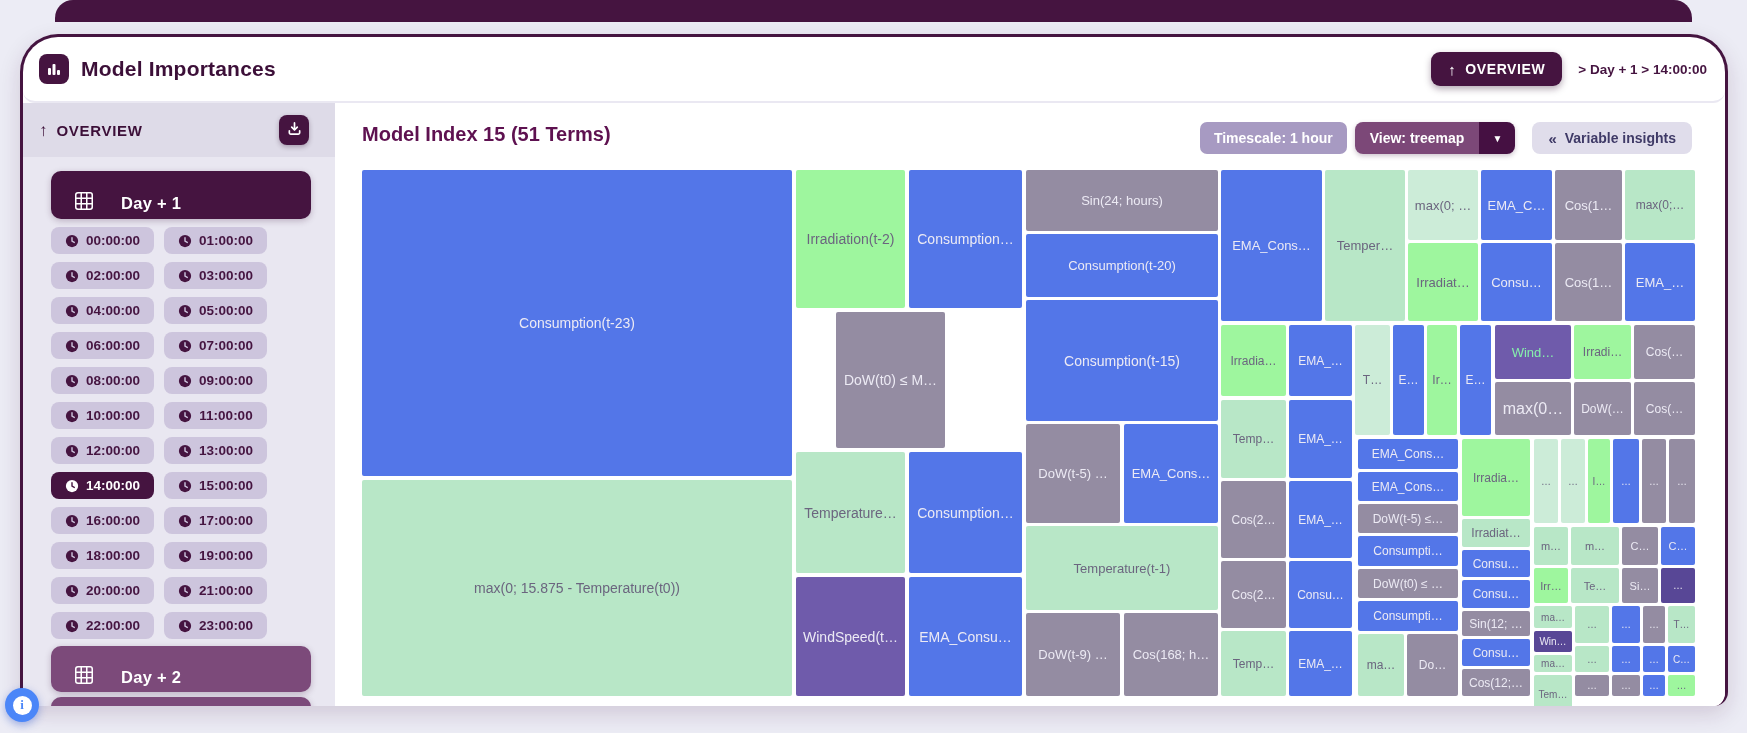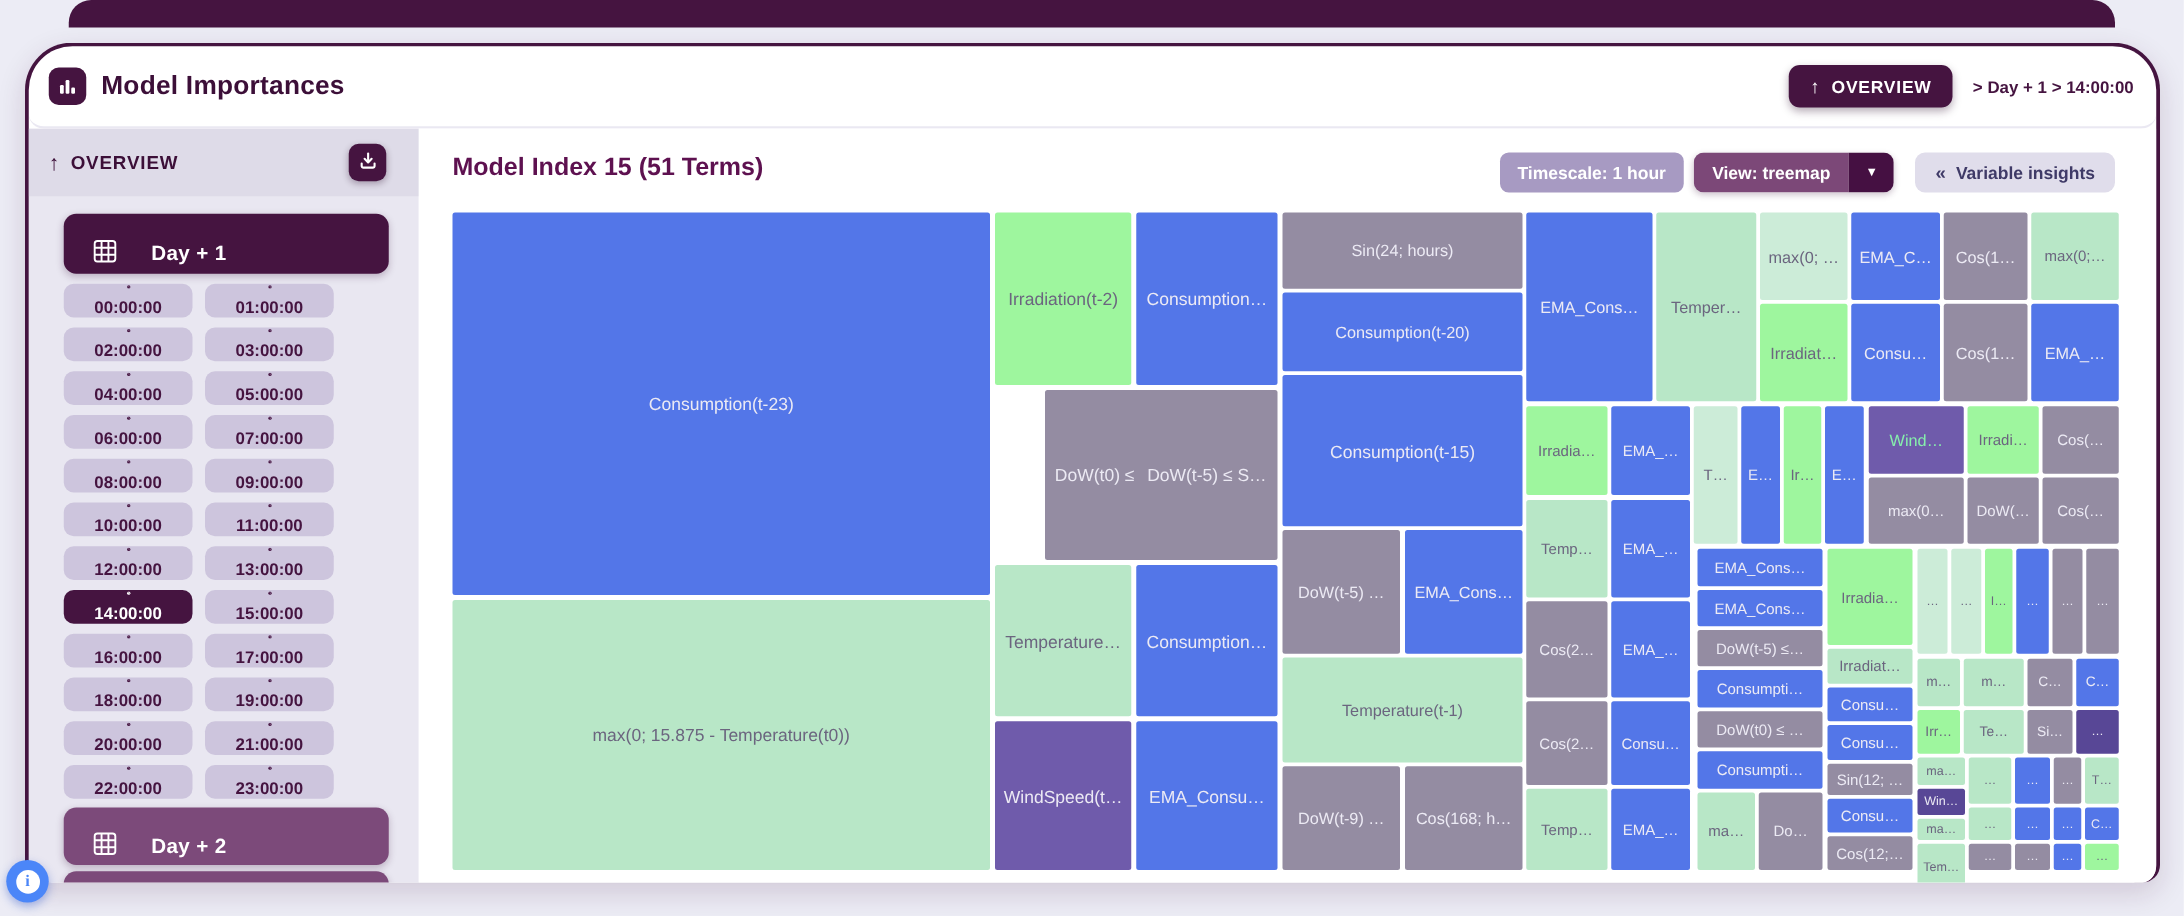--- a/index.html
+++ b/index.html
@@ -52,21 +52,21 @@
     font-family:inherit;font-size:16.5px;font-weight:bold;color:#fff;letter-spacing:.3px;
     box-shadow:0 2px 6px rgba(60,20,60,.25);
   }
   .day-btn.day1{background:#451440;}
   .day-btn.day2{background:#7c4a7a;margin-top:7px;height:46px;}
   .day-btn.partial{background:#7c4a7a;margin-top:5px;height:24px;border-radius:10px 10px 0 0;}
   .times-grid{display:grid;grid-template-columns:103px 103px;gap:8px 10px;margin-top:8px;}
   .chip{
     height:27px;border:none;cursor:pointer;border-radius:8px;background:#cdc5dd;
     display:flex;align-items:center;justify-content:center;gap:7px;
-    font-family:inherit;font-size:13.5px;font-weight:bold;color:#451440;flex-direction:column;
+    font-family:inherit;font-size:13.5px;font-weight:bold;color:#451440;
   }
   .chip .clock-hands{stroke:#cdc5dd;}
   .chip.selected{background:#451440;color:#fff;}
   .chip.selected .clock-hands{stroke:#451440;}
   
   .main-area{flex:1;position:relative;background:#fff;}
   .main-title{position:absolute;left:27px;top:20px;margin:0;font-size:20px;font-weight:600;color:#5e1150;}
   .controls{position:absolute;top:19px;right:33px;display:flex;align-items:center;}
   .timescale-badge{background:#a79ac2;color:#fff;font-size:14px;font-weight:bold;padding:8px 14px;border-radius:7px;}
   .view-btn{display:flex;align-items:stretch;border:none;padding:0;margin-left:8px;border-radius:8px;overflow:hidden;cursor:pointer;font-family:inherit;box-shadow:0 2px 5px rgba(60,20,60,.25);}
@@ -343,21 +343,20 @@
             <span class="chevrons">«</span>
             <span>Variable insights</span>
           </button>
         </div>
         <div class="treemap" id="treemap">
             <div class="cell" style="left: 0px; top: 0px; width: 430px; height: 306px; background: rgb(83, 118, 232); color: rgb(236, 234, 244); font-size: 14px;">Consumption(t-23)</div>
             <div class="cell" style="left: 0px; top: 310px; width: 430px; height: 216px; background: rgb(184, 231, 199); color: rgb(107, 101, 127); font-size: 14px; text-align: center;">max(0; 15.875 - Temperature(t0))</div>
             <div class="cell" style="left: 434px; top: 0px; width: 109px; height: 138px; background: rgb(158, 246, 158); color: rgb(107, 101, 127); font-size: 14px;">Irradiation(t-2)</div>
             <div class="cell" style="left: 547px; top: 0px; width: 113px; height: 138px; background: rgb(83, 118, 232); color: rgb(236, 234, 244); font-size: 14px;">Consumption…</div>
             <div class="cell" style="left: 434px; top: 142px; width: 109px; height: 136px; background: rgb(148, 140, 162); color: rgb(236, 234, 244); font-size: 14px; margin-left: 40px;">DoW(t0) ≤ M…</div>
-            <div class="cell" style="left: 547px; top: 142px; width: 113px; height: 136px; background: rgb(148, 140, 162); color: rgb(236, 234, 244); font-size: 14px;">DoW(t-5) ≤ S…</div>
             <div class="cell" style="left: 434px; top: 282px; width: 109px; height: 121px; background: rgb(184, 231, 199); color: rgb(107, 101, 127); font-size: 14px;">Temperature…</div>
             <div class="cell" style="left: 547px; top: 282px; width: 113px; height: 121px; background: rgb(83, 118, 232); color: rgb(236, 234, 244); font-size: 14px;">Consumption…</div>
             <div class="cell" style="left: 434px; top: 407px; width: 109px; height: 119px; background: rgb(111, 91, 171); color: rgb(236, 234, 244); font-size: 14px;">WindSpeed(t…</div>
             <div class="cell" style="left: 547px; top: 407px; width: 113px; height: 119px; background: rgb(83, 118, 232); color: rgb(236, 234, 244); font-size: 14px;">EMA_Consu…</div>
             <div class="cell" style="left: 664px; top: 0px; width: 192px; height: 61px; background: rgb(148, 140, 162); color: rgb(236, 234, 244); font-size: 13px;">Sin(24; hours)</div>
             <div class="cell" style="left: 664px; top: 64px; width: 192px; height: 63px; background: rgb(83, 118, 232); color: rgb(236, 234, 244); font-size: 13px;">Consumption(t-20)</div>
             <div class="cell" style="left: 664px; top: 130px; width: 192px; height: 121px; background: rgb(83, 118, 232); color: rgb(236, 234, 244); font-size: 14px;">Consumption(t-15)</div>
             <div class="cell" style="left: 664px; top: 254px; width: 94px; height: 99px; background: rgb(148, 140, 162); color: rgb(236, 234, 244); font-size: 13px;">DoW(t-5) …</div>
             <div class="cell" style="left: 762px; top: 254px; width: 94px; height: 99px; background: rgb(83, 118, 232); color: rgb(236, 234, 244); font-size: 13px;">EMA_Cons…</div>
             <div class="cell" style="left: 664px; top: 356px; width: 192px; height: 84px; background: rgb(184, 231, 199); color: rgb(107, 101, 127); font-size: 13px;">Temperature(t-1)</div>
@@ -375,21 +374,21 @@
             <div class="cell" style="left: 1263px; top: 73px; width: 70px; height: 78px; background: rgb(83, 118, 232); color: rgb(236, 234, 244); font-size: 13px;">EMA_…</div>
             <div class="cell" style="left: 859px; top: 155px; width: 65px; height: 71px; background: rgb(158, 246, 158); color: rgb(107, 101, 127); font-size: 12px;">Irradia…</div>
             <div class="cell" style="left: 927px; top: 155px; width: 63px; height: 71px; background: rgb(83, 118, 232); color: rgb(236, 234, 244); font-size: 12px;">EMA_…</div>
             <div class="cell" style="left: 993px; top: 155px; width: 35px; height: 110px; background: rgb(204, 236, 216); color: rgb(107, 101, 127); font-size: 12px;">T…</div>
             <div class="cell" style="left: 1031px; top: 155px; width: 31px; height: 110px; background: rgb(83, 118, 232); color: rgb(236, 234, 244); font-size: 12px;">E…</div>
             <div class="cell" style="left: 1065px; top: 155px; width: 30px; height: 110px; background: rgb(158, 246, 158); color: rgb(107, 101, 127); font-size: 12px;">Ir…</div>
             <div class="cell" style="left: 1098px; top: 155px; width: 31px; height: 110px; background: rgb(83, 118, 232); color: rgb(236, 234, 244); font-size: 12px;">E…</div>
             <div class="cell" style="left: 1133px; top: 155px; width: 76px; height: 54px; background: rgb(111, 91, 171); color: #86efac; font-size: 13px;">Wind…</div>
             <div class="cell" style="left: 1212px; top: 155px; width: 57px; height: 54px; background: rgb(158, 246, 158); color: rgb(107, 101, 127); font-size: 12px;">Irradi…</div>
             <div class="cell" style="left: 1272px; top: 155px; width: 61px; height: 54px; background: rgb(148, 140, 162); color: rgb(236, 234, 244); font-size: 12px;">Cos(…</div>
-            <div class="cell" style="left: 1133px; top: 212px; width: 76px; height: 53px; background: rgb(148, 140, 162); color: rgb(236, 234, 244); font-size: 12px;">max(0…</div>
+            <div class="cell" style="left: 1133px; top: 212px; width: 76px; height: 53px; background: rgb(148, 140, 162); color: rgb(236, 234, 244); font-size: 16px;">max(0…</div>
             <div class="cell" style="left: 1212px; top: 212px; width: 57px; height: 53px; background: rgb(148, 140, 162); color: rgb(236, 234, 244); font-size: 12px;">DoW(…</div>
             <div class="cell" style="left: 1272px; top: 212px; width: 61px; height: 53px; background: rgb(148, 140, 162); color: rgb(236, 234, 244); font-size: 12px;">Cos(…</div>
             <div class="cell" style="left: 859px; top: 230px; width: 65px; height: 78px; background: rgb(184, 231, 199); color: rgb(107, 101, 127); font-size: 12px;">Temp…</div>
             <div class="cell" style="left: 927px; top: 230px; width: 63px; height: 78px; background: rgb(83, 118, 232); color: rgb(236, 234, 244); font-size: 12px;">EMA_…</div>
             <div class="cell" style="left: 859px; top: 311px; width: 65px; height: 77px; background: rgb(148, 140, 162); color: rgb(236, 234, 244); font-size: 12px;">Cos(2…</div>
             <div class="cell" style="left: 927px; top: 311px; width: 63px; height: 77px; background: rgb(83, 118, 232); color: rgb(236, 234, 244); font-size: 12px;">EMA_…</div>
             <div class="cell" style="left: 859px; top: 391px; width: 65px; height: 67px; background: rgb(148, 140, 162); color: rgb(236, 234, 244); font-size: 12px;">Cos(2…</div>
             <div class="cell" style="left: 927px; top: 391px; width: 63px; height: 67px; background: rgb(83, 118, 232); color: rgb(236, 234, 244); font-size: 12px;">Consu…</div>
             <div class="cell" style="left: 859px; top: 461px; width: 65px; height: 65px; background: rgb(184, 231, 199); color: rgb(107, 101, 127); font-size: 12px;">Temp…</div>
             <div class="cell" style="left: 927px; top: 461px; width: 63px; height: 65px; background: rgb(83, 118, 232); color: rgb(236, 234, 244); font-size: 12px;">EMA_…</div>

